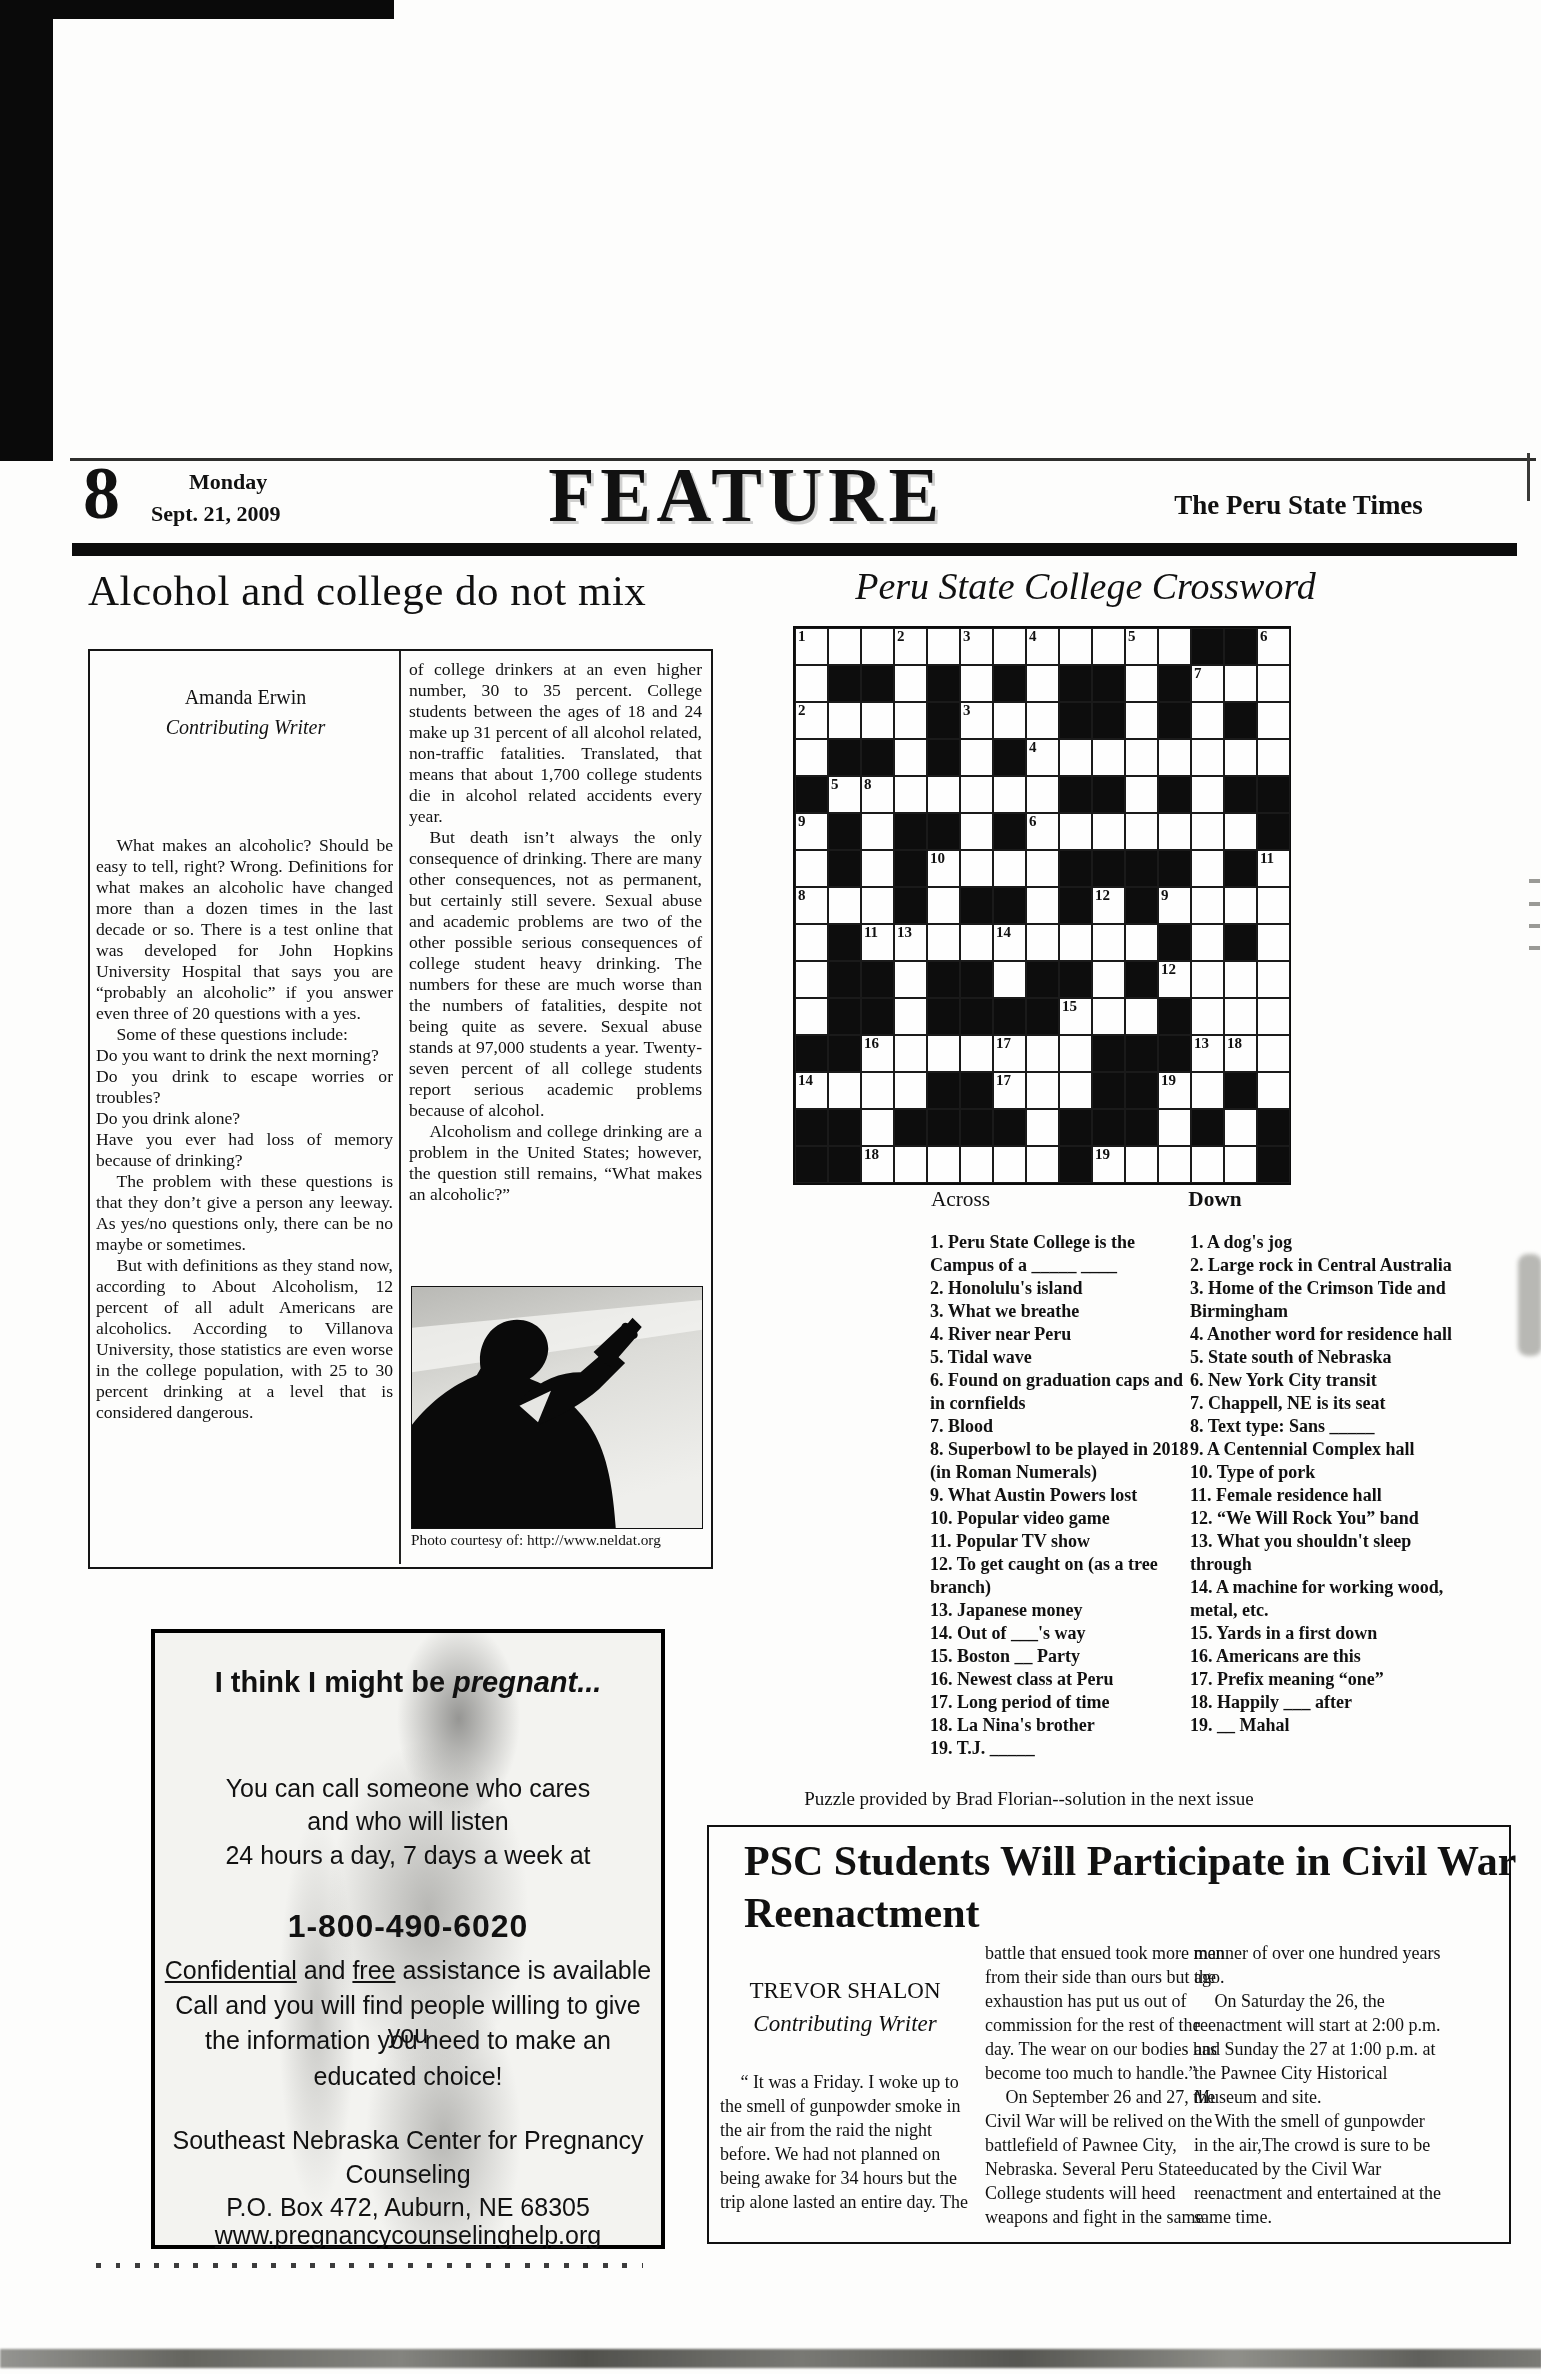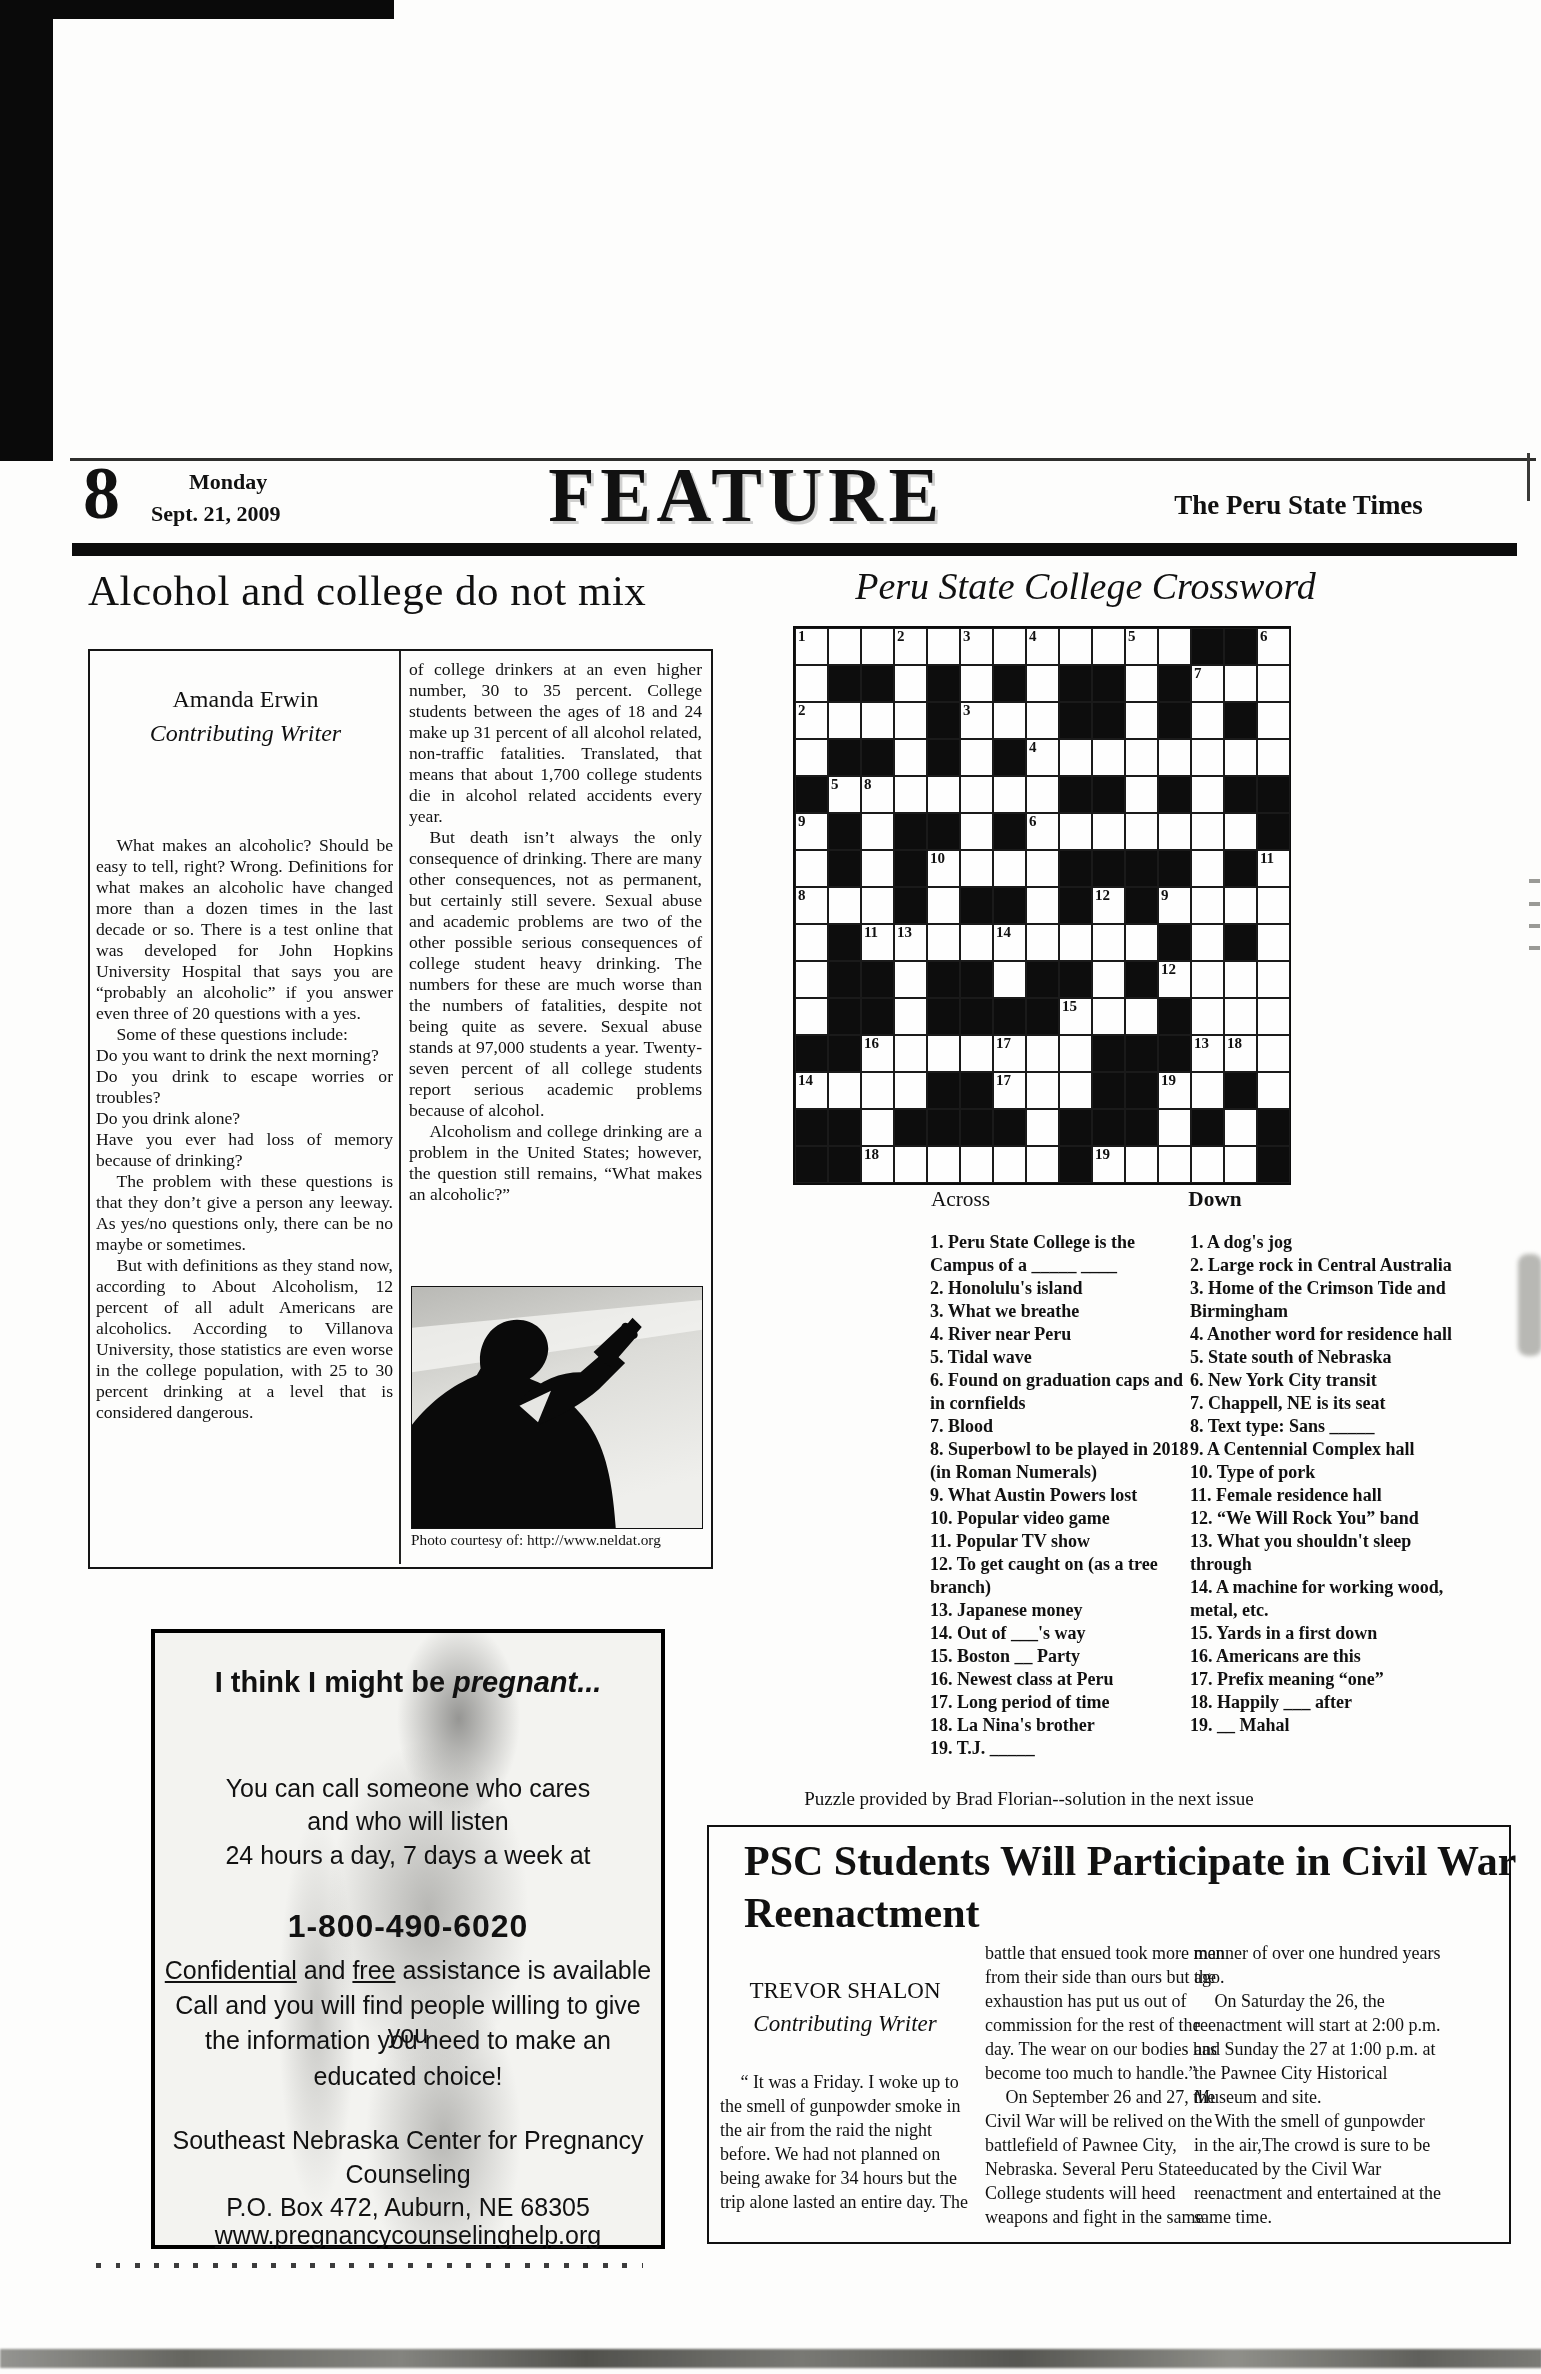--- a/index.html
+++ b/index.html
@@ -20,21 +20,21 @@
   .pg-num{left:83px;top:456px;font-size:74px;font-weight:bold;line-height:1;}
   .pg-day{left:151px;top:469px;font-size:22px;font-weight:bold;margin-left:38px;}
   .pg-date{left:151px;top:501px;font-size:22px;font-weight:bold;}
   .feature{left:519px;top:451px;width:455px;text-align:center;font-size:76px;font-weight:bold;
            letter-spacing:5.6px;transform:scaleY(1.04);text-shadow:2.8px 2.8px 0 rgba(140,140,140,.4);}
   .paper-name{left:1164px;top:490px;width:269px;font-size:27px;font-weight:bold;text-align:center;}
   
   .a1-title{left:88px;top:566px;width:626px;font-size:43px;letter-spacing:0.5px;}
   .a1-box{left:88px;top:649px;width:621px;height:916px;border:2.8px solid #151515;background:#fdfdfc;}
   .a1-div{left:399px;top:651px;width:1.9px;height:913px;background:#222;}
-  .a1-byline{left:97px;top:686px;width:297px;text-align:center;font-size:24px;}
+  .a1-byline{left:97px;top:686px;width:297px;text-align:center;font-size:20px;}
   .a1-byline .role{font-style:italic;display:block;margin-top:7.4px;}
   .col{text-align:justify;font-size:17.6px;line-height:21px;}
   .para{margin:0;}
   .ind{text-indent:20.4px;}
   .a1-c1{left:96px;top:835px;width:297px;}
   .a1-c2{left:409px;top:659px;width:293px;}
   .photo{left:411px;top:1286px;width:290px;height:241px;border:1.9px solid #111;}
   .caption{left:411px;top:1531px;width:295px;font-size:15.3px;}
   
   .xw-title{left:807px;top:564px;width:557px;text-align:center;font-size:38px;font-style:italic;}

